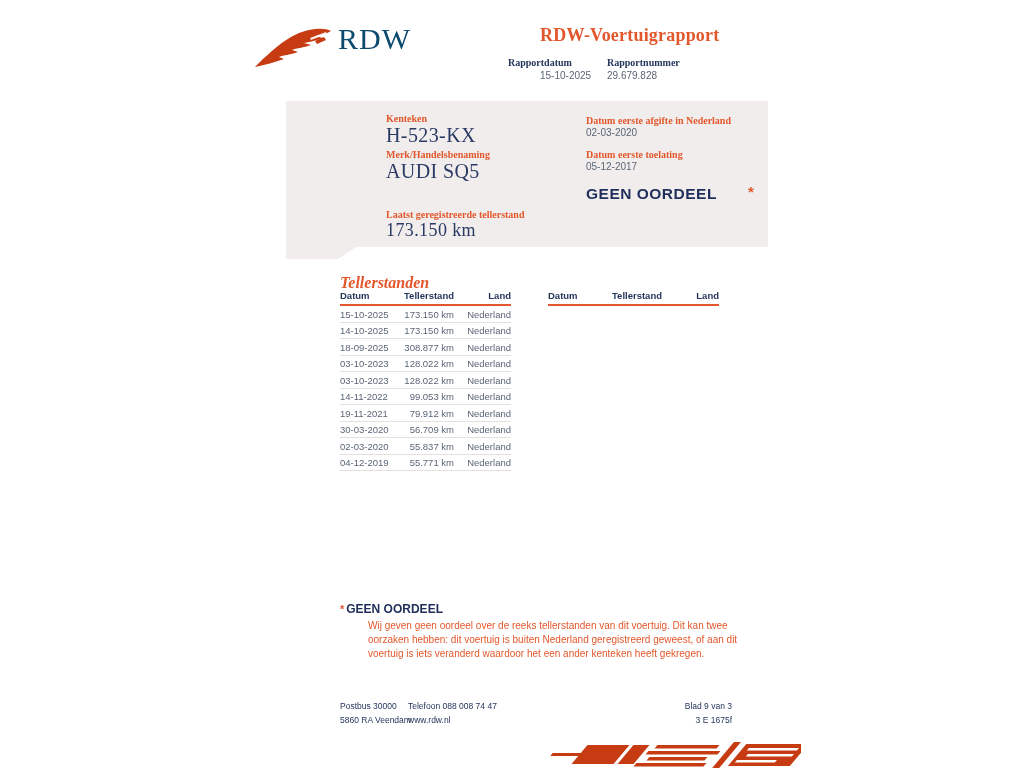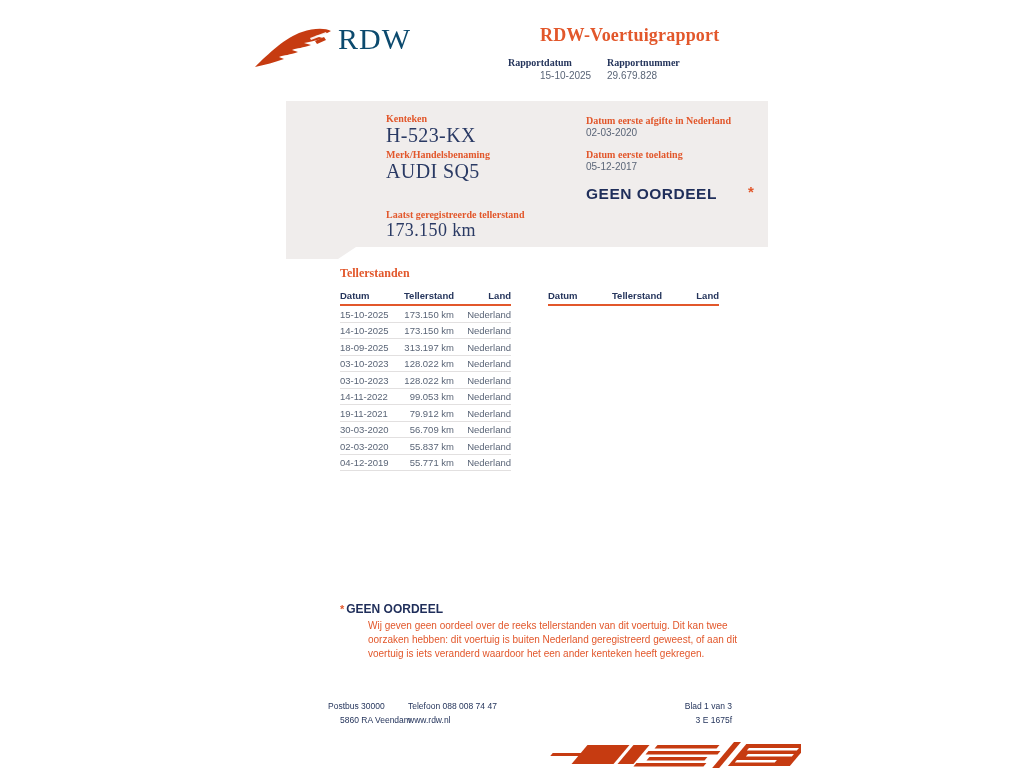--- a/index.html
+++ b/index.html
@@ -37,38 +37,38 @@
   #lbl-teller{left:100px;top:108px;}
   #val-teller{left:100px;top:119px;font-size:18px;}
   #lbl-afgifte{left:300px;top:14px;}
   #val-afgifte{left:300px;top:26px;}
   #lbl-toelating{left:300px;top:48px;text-align:right;}
   #val-toelating{left:300px;top:60px;}
   #val-oordeel{left:300px;top:84px;font-size:15.5px;font-weight:bold;color:#1F2E5A;letter-spacing:0.5px;font-family:"Liberation Sans",sans-serif;}
   #oordeel-star{left:462px;top:82px;color:#E2572B;font-size:15px;font-weight:bold;}
 
   
-  #tellerstanden-title{left:340px;top:266px;font-family:"Liberation Serif",serif;font-weight:bold;font-size:12px;color:#E2572B;}
+  #tellerstanden-title{left:340px;top:274px;font-family:"Liberation Serif",serif;font-weight:bold;font-size:16px;color:#E2572B;font-style:italic;}
   table.t-table{position:absolute;width:171px;border-collapse:collapse;table-layout:fixed;}
   #table-left{left:340px;top:290px;}
   #table-right{left:548px;top:290px;}
   .t-table th{font-size:9.5px;font-weight:bold;color:#25355C;border-bottom:2px solid #E2572B;padding:0 0 3px 0;text-align:left;}
   .t-table th.num,.t-table th.land{text-align:right;}
   .t-table td{font-size:9.5px;color:#5A6577;border-bottom:1px solid #E2E0E0;padding:2.5px 0 2px 0;text-align:left;}
   .t-table td.num,.t-table td.land{text-align:right;}
   col.c-date{width:62px;} col.c-val{width:52px;} col.c-land{width:57px;}
 
   
   #footnote-head{left:340px;top:602px;font-size:12px;font-weight:bold;color:#1F2E5A;}
   #footnote-head .star{color:#E2572B;font-size:11px;margin-right:2px;}
   #footnote-body{left:340px;top:619px;width:388px;font-size:10px;line-height:14px;color:#E2572B;margin-left:28px;}
 
   
   .foot{font-size:8.5px;color:#25355C;}
-  #foot-addr1{left:328px;top:701px;}
+  #foot-addr1{left:340px;top:701px;}
   #foot-addr2{left:340px;top:715px;}
   #foot-phone{left:408px;top:701px;}
   #foot-web{left:408px;top:715px;}
   #foot-page{right:292px;top:701px;text-align:right;}
   #foot-code{right:292px;top:715px;text-align:right;}
 
   
   #bottom-graphic{left:545px;top:742px;width:256px;height:26px;}
 </style>
 </head>
@@ -127,21 +127,21 @@
       </tr>
 
       <tr>
         <td>14-10-2025</td>
         <td class="num">173.150 km</td>
         <td class="land">Nederland</td>
       </tr>
 
       <tr>
         <td>18-09-2025</td>
-        <td class="num">313.197 km</td>
+        <td class="num">308.877 km</td>
         <td class="land">Nederland</td>
       </tr>
 
       <tr>
         <td>03-10-2023</td>
         <td class="num">128.022 km</td>
         <td class="land">Nederland</td>
       </tr>
 
       <tr>
@@ -202,21 +202,21 @@
 
 <div id="footnote-head" class="abs">
   <span class="star">*</span><span>GEEN OORDEEL</span>
 </div>
 <div id="footnote-body" class="abs">Wij geven geen oordeel over de reeks tellerstanden van dit voertuig. Dit kan twee oorzaken hebben: dit voertuig is buiten Nederland geregistreerd geweest, of aan dit voertuig is iets veranderd waardoor het een ander kenteken heeft gekregen.</div>
 
 <div id="foot-addr1" class="abs foot">Postbus 30000</div>
 <div id="foot-addr2" class="abs foot">5860 RA Veendam</div>
 <div id="foot-phone" class="abs foot">Telefoon 088 008 74 47</div>
 <div id="foot-web" class="abs foot">www.rdw.nl</div>
-<div id="foot-page" class="abs foot">Blad 1 van 3</div>
+<div id="foot-page" class="abs foot">Blad 9 van 3</div>
 <div id="foot-code" class="abs foot">3 E 1675f</div>
 
 <svg id="bottom-graphic" class="abs" viewBox="0 0 256 26">
   <g fill="#C63B11" transform="translate(11,0) skewX(-40)">
     <rect x="6" y="11" width="34" height="3"></rect>
     <rect x="34" y="3" width="62" height="19"></rect>
     <rect x="104" y="3" width="62" height="3.5"></rect>
     <rect x="100" y="9" width="72" height="3.5"></rect>
     <rect x="106" y="15" width="58" height="3.5"></rect>
     <rect x="98" y="21" width="70" height="3.5"></rect>

